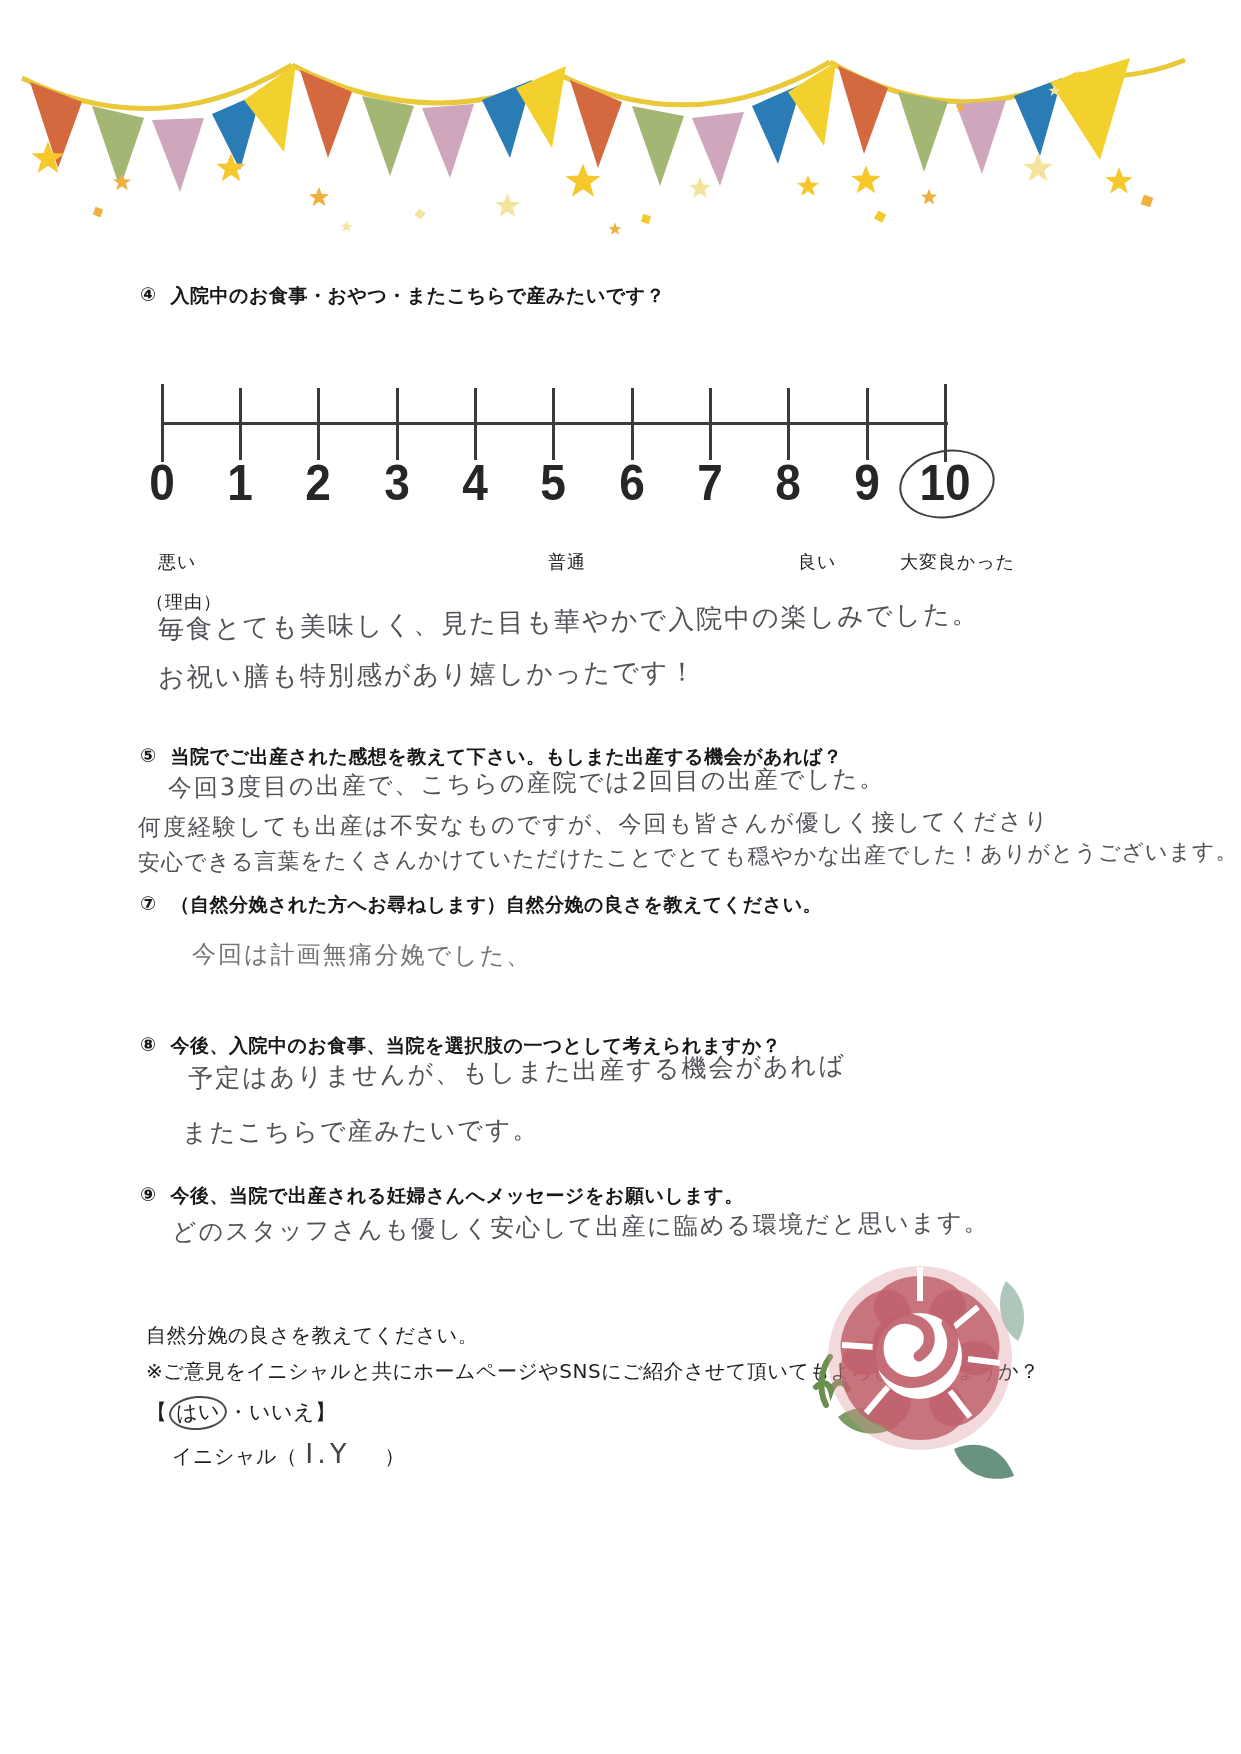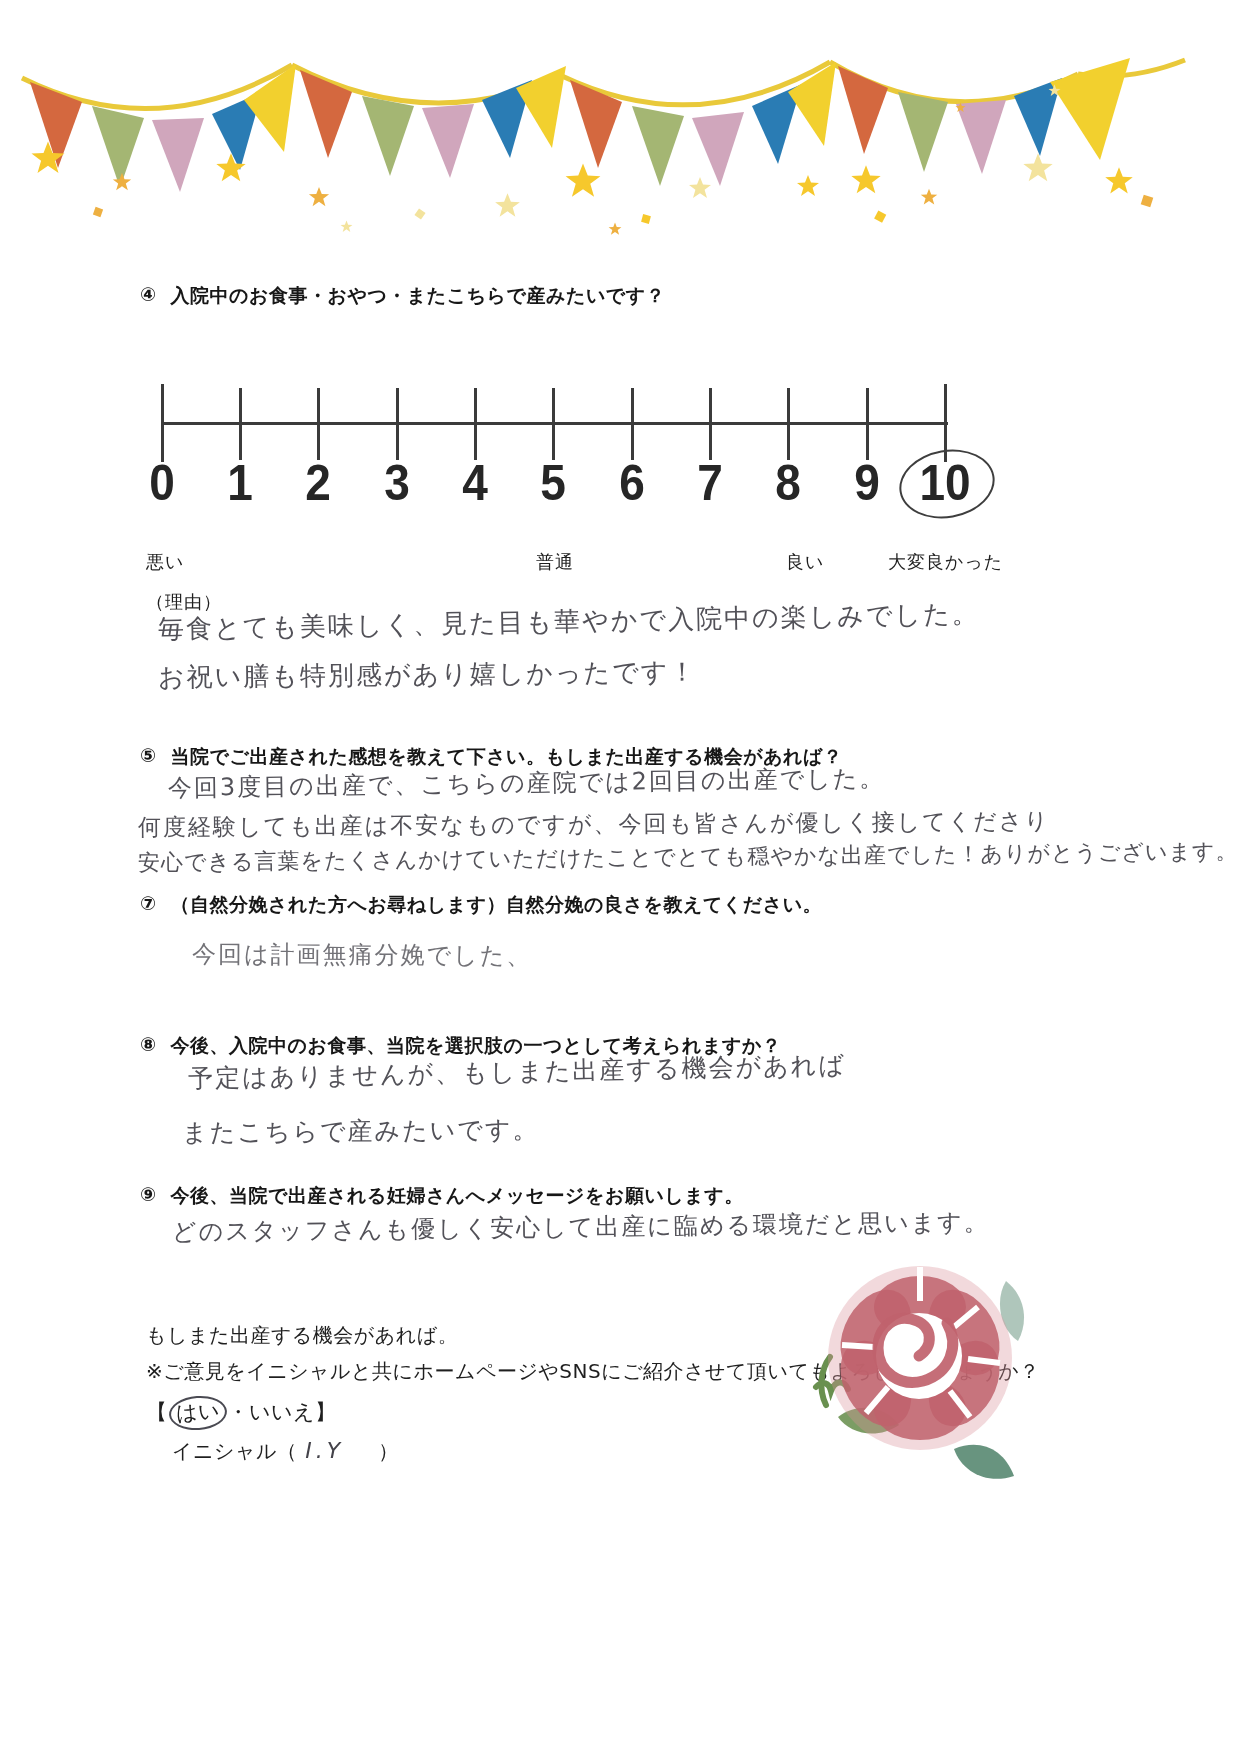--- a/index.html
+++ b/index.html
@@ -38,31 +38,31 @@
     font-size:50px;font-weight:700;color:#262626;line-height:1.1;
     font-family:"Liberation Sans","DejaVu Sans",sans-serif;
     transform:scaleX(.92);
   }
   .circle-10{
     position:absolute;left:899px;top:450px;width:92px;height:64px;
     border:2.5px solid #3e3e3e;border-radius:50%;
     transform:rotate(-10deg);
     background:transparent;
   }
-  .scale-label{position:absolute;top:550px;font-size:18px;color:#1f1f1f;letter-spacing:1px;white-space:nowrap;}
+  .scale-label{position:absolute;top:550px;font-size:18px;color:#1f1f1f;letter-spacing:1px;white-space:nowrap;margin-left:12px;}
   .reason{position:absolute;left:146px;top:590px;font-size:18px;color:#1f1f1f;letter-spacing:1px;}
   
   .foot{position:absolute;left:146px;font-size:20px;color:#1f1f1f;letter-spacing:.5px;white-space:nowrap;}
   .circled-yes{
     display:inline-block;border:2px solid #4a4a52;border-radius:50%;
     padding:0 5px 2px 5px;transform:rotate(-4deg);margin:0 1px;
   }
   .initial-val{
-    font-size:22px;color:#44434a;letter-spacing:4px;
-    padding:0 34px 0 8px;font-style:italic;
+    font-size:27px;color:#44434a;letter-spacing:4px;
+    padding:0 34px 0 8px;
   }
   svg{display:block;}
 </style>
 </head>
 <body>
 
 <svg class="abs" style="left:0;top:40px;" width="1241" height="205" viewBox="0 0 1241 205">
   <defs>
     <symbol id="star" viewBox="0 0 24 24">
       <polygon points="12,1 15,8.6 23,9 16.6,13.8 19,22 12,17.2 5,22 7.4,13.8 1,9 9,8.6"></polygon>
@@ -197,21 +197,21 @@
 </div>
 <div class="hw" style="left:188px;top:1062px;font-size:25px;transform:rotate(-1.2deg);">予定はありませんが、もしまた出産する機会があれば</div>
 <div class="hw" style="left:182px;top:1116px;font-size:25px;transform:rotate(-0.5deg);">またこちらで産みたいです。</div>
 
 <div class="q-row" style="top:1183px;">
   <span class="q-num">⑨</span>
   <span>今後、当院で出産される妊婦さんへメッセージをお願いします。</span>
 </div>
 <div class="hw" style="left:172px;top:1216px;transform:rotate(-0.7deg);">どのスタッフさんも優しく安心して出産に臨める環境だと思います。</div>
 
-<div class="foot" style="top:1322px;">もしまた出産する機会があれば。</div>
+<div class="foot" style="top:1322px;">自然分娩の良さを教えてください。</div>
 <div class="foot" style="top:1358px;">※ご意見をイニシャルと共にホームページやSNSにご紹介させて頂いてもよろしいでしょうか？</div>
 <div class="foot" style="top:1396px;font-size:21px;">
   <span>【</span><span class="circled-yes">はい</span><span>・いいえ】</span>
 </div>
 <div class="foot" style="left:172px;top:1438px;">
   <span>イニシャル（</span><span class="initial-val">I.Y</span><span>）</span>
 </div>
 
 <svg class="abs" style="left:800px;top:1245px;" width="250" height="255" viewBox="0 0 250 255">
 

